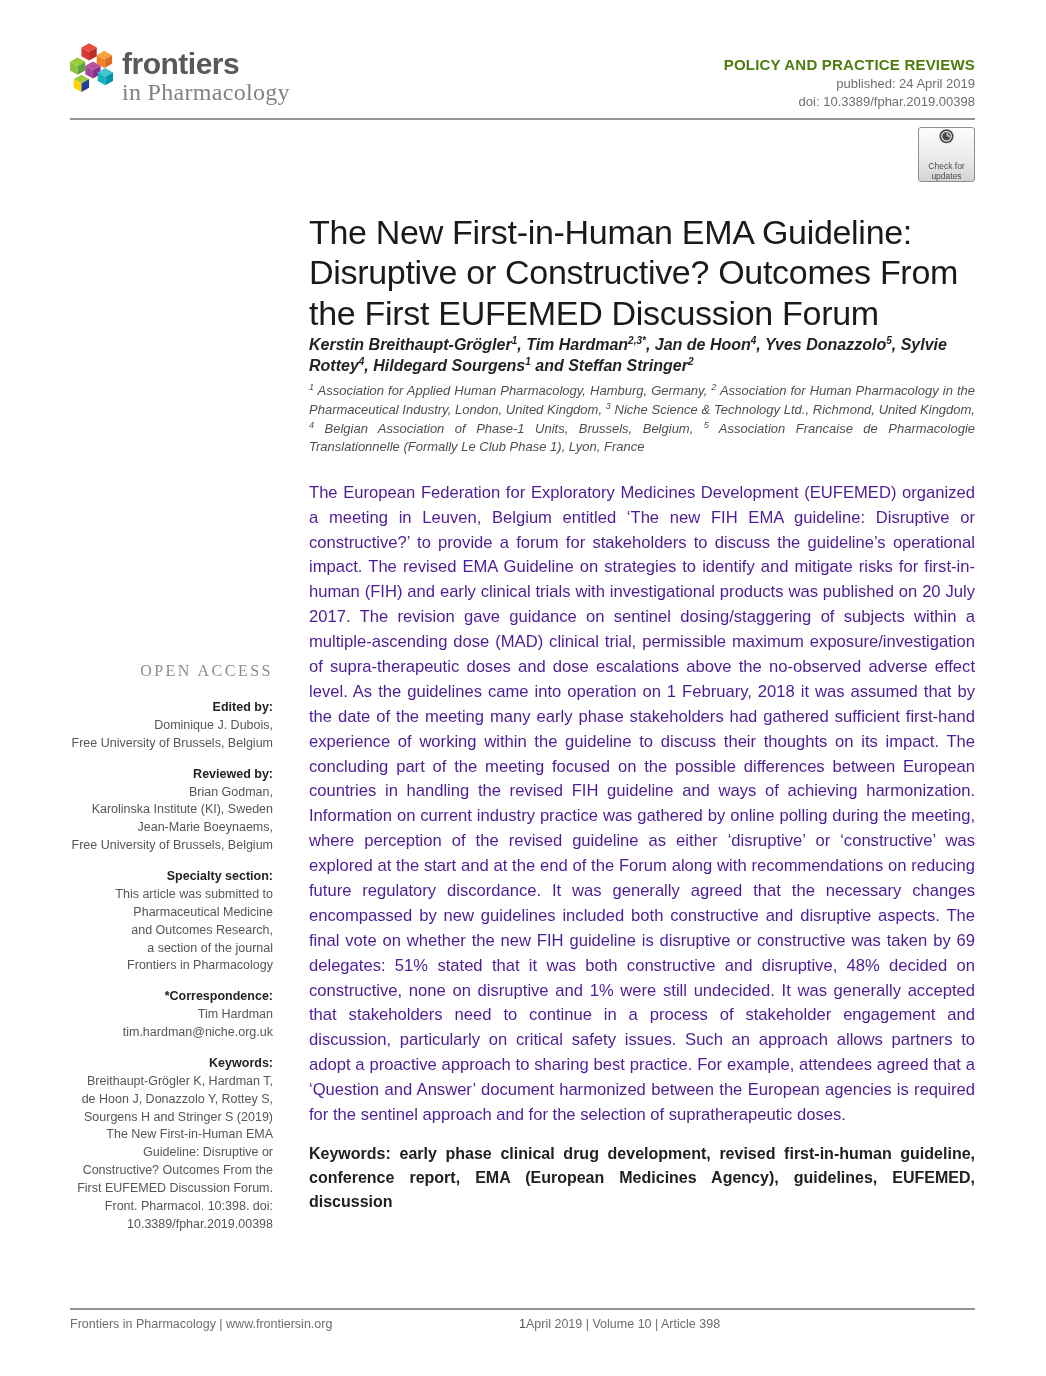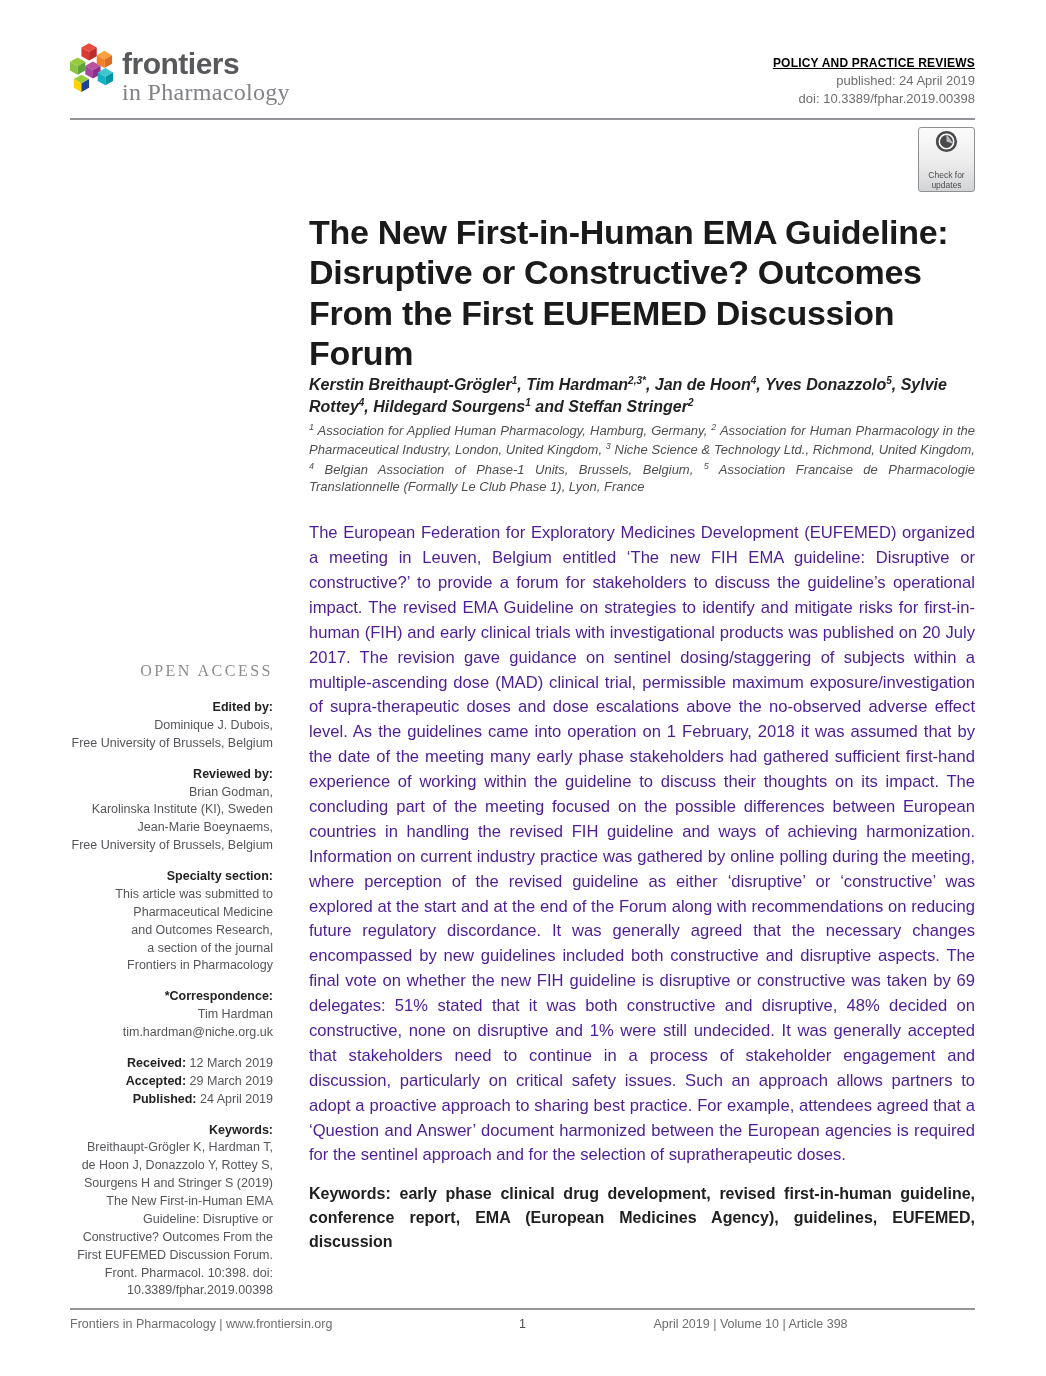--- a/index.html
+++ b/index.html
@@ -10,36 +10,36 @@
   }
 
   
   .logo { position:absolute; left:69px; top:40px; display:flex; align-items:flex-start; }
   .logo-icon { width:44px; height:60px; flex:0 0 auto; }
   .logo-text { margin-left:9px; margin-top:9px; }
   .logo-wordmark { font-size:30px; font-weight:bold; color:#58595b; line-height:1.0; letter-spacing:-0.5px; }
   .logo-journal { font-family:"Liberation Serif", serif; font-size:24px; color:#808285; line-height:1.15; letter-spacing:0.3px; }
 
   .header-meta { position:absolute; right:71px; top:56px; text-align:right; }
-  .header-type { font-size:12px; font-weight:bold; color:#000000; letter-spacing:0.2px;text-decoration:underline; }
+  .header-type { font-size:15px; font-weight:bold; color:#4d7c0f; letter-spacing:0.2px; }
   .header-pub, .header-doi { font-size:13px; color:#6d6e70; margin-top:3px; }
 
   .header-rule { position:absolute; left:70px; right:71px; top:118px; height:2px; background:#939598; }
 
   .badge {
-    position:absolute; right:71px; top:127px; width:57px; height:65px;
+    position:absolute; right:71px; top:127px; width:57px; height:55px;
     border:1px solid #8f9093; border-radius:3px;
     background:linear-gradient(180deg,#fcfcfc 0%,#ececed 55%,#d3d4d5 100%);
     display:flex; flex-direction:column; align-items:center; justify-content:center; gap:16px; cursor:pointer;
   }
   .badge-label { font-size:8.5px; line-height:1.2; color:#4d4e50; text-align:center; white-space:pre-line; }
 
   
   .content { position:absolute; left:309px; top:212px; width:666px; }
-  .title { font-size:34px; line-height:1.19; font-weight:bold; color:#1a1a1a; letter-spacing:-0.3px; }
+  .title { font-size:34px; line-height:1.19; font-weight:normal; color:#1a1a1a; letter-spacing:-0.3px; }
   .authors { font-size:16px; font-weight:bold; font-style:italic; color:#232323; line-height:1.33; }
   .authors sup { font-size:10px; font-weight:bold; }
   .affils { margin-top:4px; font-size:13px; font-style:italic; color:#4e4f51; line-height:1.37; text-align:justify; }
   .affils sup { font-size:9px; }
   .abstract { margin-top:25px; font-size:16.6px; color:#4c1d95; line-height:1.5; text-align:justify; }
   .keywords { margin-top:14px; font-size:16px; font-weight:bold; color:#202020; line-height:1.5; text-align:justify; }
 
   
   .sidebar { position:absolute; left:70px; top:662px; width:203px; text-align:right; }
   .open-access { font-family:"Liberation Serif", serif; font-size:16px; letter-spacing:2.5px; color:#8a8c8e; }
@@ -47,21 +47,21 @@
   .sb-block.first { margin-top:19px; }
   .sb-label { font-weight:bold; color:#232323; }
   .sb-body { white-space:pre-line; }
   .sb-email { color:#55565a; cursor:pointer; }
 
   
   .footer-rule { position:absolute; left:70px; right:71px; top:1308px; height:2px; background:#939598; }
   .footer { position:absolute; left:70px; right:71px; top:1317px; display:flex; align-items:baseline; font-size:12.5px; color:#6d6e70; }
   .footer-left { flex:1; text-align:left; }
   .footer-page { flex:0 0 auto; color:#4d4e50; }
-  .footer-right { flex:1; text-align:center; }
+  .footer-right { flex:1; text-align:left; }
 </style>
 </head>
 <body>
 
 <div class="page">
 
   <div class="logo">
     <svg class="logo-icon" viewBox="0 0 46 56" aria-hidden="true">
 
       <polygon points="21,0 29,4.5 21,9 13,4.5" fill="#e84b3c"></polygon>
@@ -137,28 +137,20 @@
 a section of the journal
 Frontiers in Pharmacology</div>
     </div>
 
     <div class="sb-block">
       <div class="sb-label">*Correspondence:</div>
       <div class="sb-body">Tim Hardman</div>
       <div class="sb-body sb-email">tim.hardman@niche.org.uk</div>
     </div>
 
-    <div class="sb-block">
-
-        <div><span class="sb-label">Received:</span><span> 12 March 2019</span></div>
-
-        <div><span class="sb-label">Accepted:</span><span> 29 March 2019</span></div>
-
-        <div><span class="sb-label">Published:</span><span> 24 April 2019</span></div>
-      </div>
 
     <div class="sb-block">
       <div class="sb-label">Keywords:</div>
       <div class="sb-body">Breithaupt-Grögler K, Hardman T, de Hoon J, Donazzolo Y, Rottey S, Sourgens H and Stringer S (2019) The New First-in-Human EMA Guideline: Disruptive or Constructive? Outcomes From the First EUFEMED Discussion Forum. Front. Pharmacol. 10:398. doi: 10.3389/fphar.2019.00398</div>
     </div>
   </div>
 
   <div class="content">
     <h1 class="title">The New First-in-Human EMA Guideline: Disruptive or Constructive? Outcomes From the First EUFEMED Discussion Forum</h1>
 

